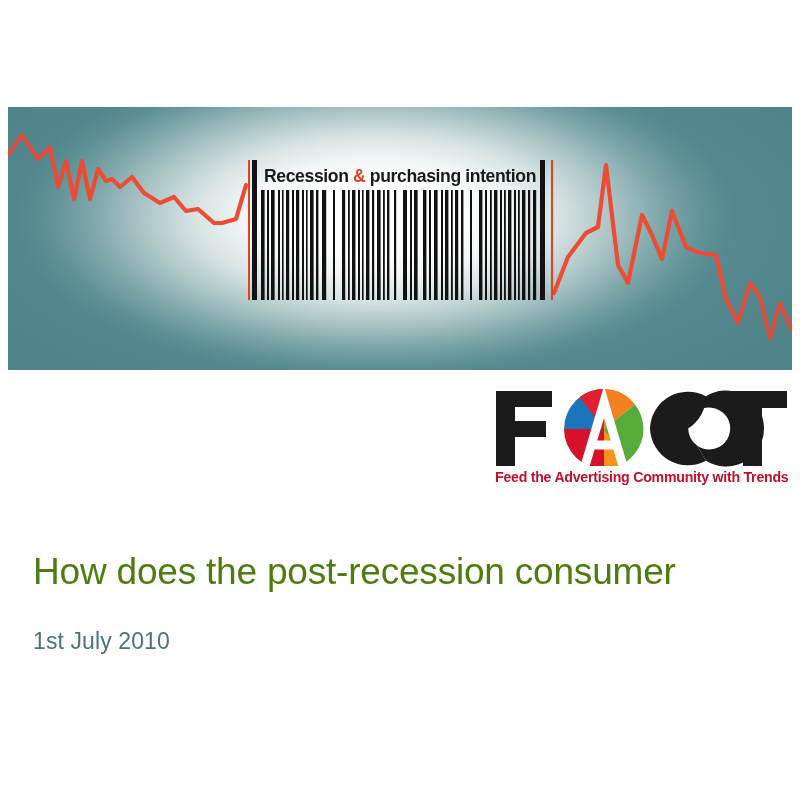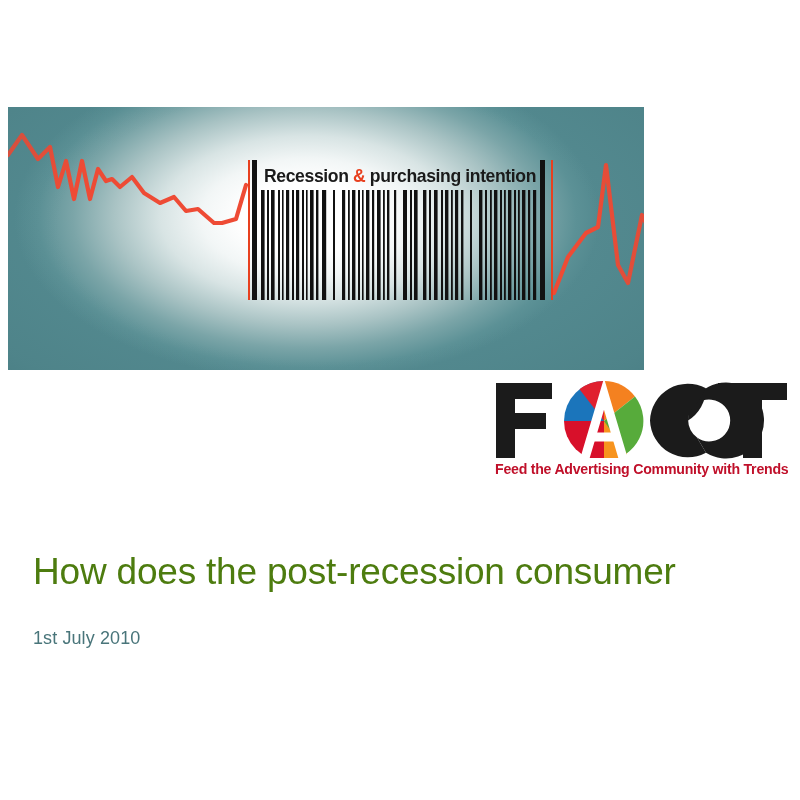--- a/index.html
+++ b/index.html
@@ -14,21 +14,21 @@
     overflow: hidden;
     font-family: "Liberation Sans", sans-serif;
     -webkit-font-smoothing: antialiased;
   }
 
   
   #banner {
     position: absolute;
     left: 8px;
     top: 107px;
-    width: 636px;
+    width: 784px;
     height: 263px;
     overflow: hidden;
     background:
       radial-gradient(ellipse 46% 62% at 47% 42%,
         #ffffff 0%,
         #ffffff 22%,
         #f2f6f6 36%,
         #d8e4e4 50%,
         #a9c3c4 66%,
         #7ba5a8 80%,
@@ -100,21 +100,21 @@
     top: -30px;
     width: 5px;
     height: 140px;
     background: #121212;
   }
 
   
   #logo {
     position: absolute;
     left: 494px;
-    top: 380px;
+    top: 388px;
     width: 298px;
     height: 108px;
   }
   #logo-mark {
     position: absolute;
     left: 0; top: 0;
     width: 298px;
     height: 80px;
   }
   #logo-tagline {
@@ -144,21 +144,21 @@
     font-weight: normal;
     line-height: 1.31;
     color: #4d7c0f;
     letter-spacing: -0.2px;
   }
   #subtitle {
     position: absolute;
     left: 33px;
     top: 628px;
     font-family: "Liberation Sans", sans-serif;
-    font-size: 18px;
+    font-size: 23px;
     font-weight: normal;
     color: #49757a;
     letter-spacing: 0.1px;
   }
 </style>
 </head>
 <body>
 
 <div id="banner">
 

